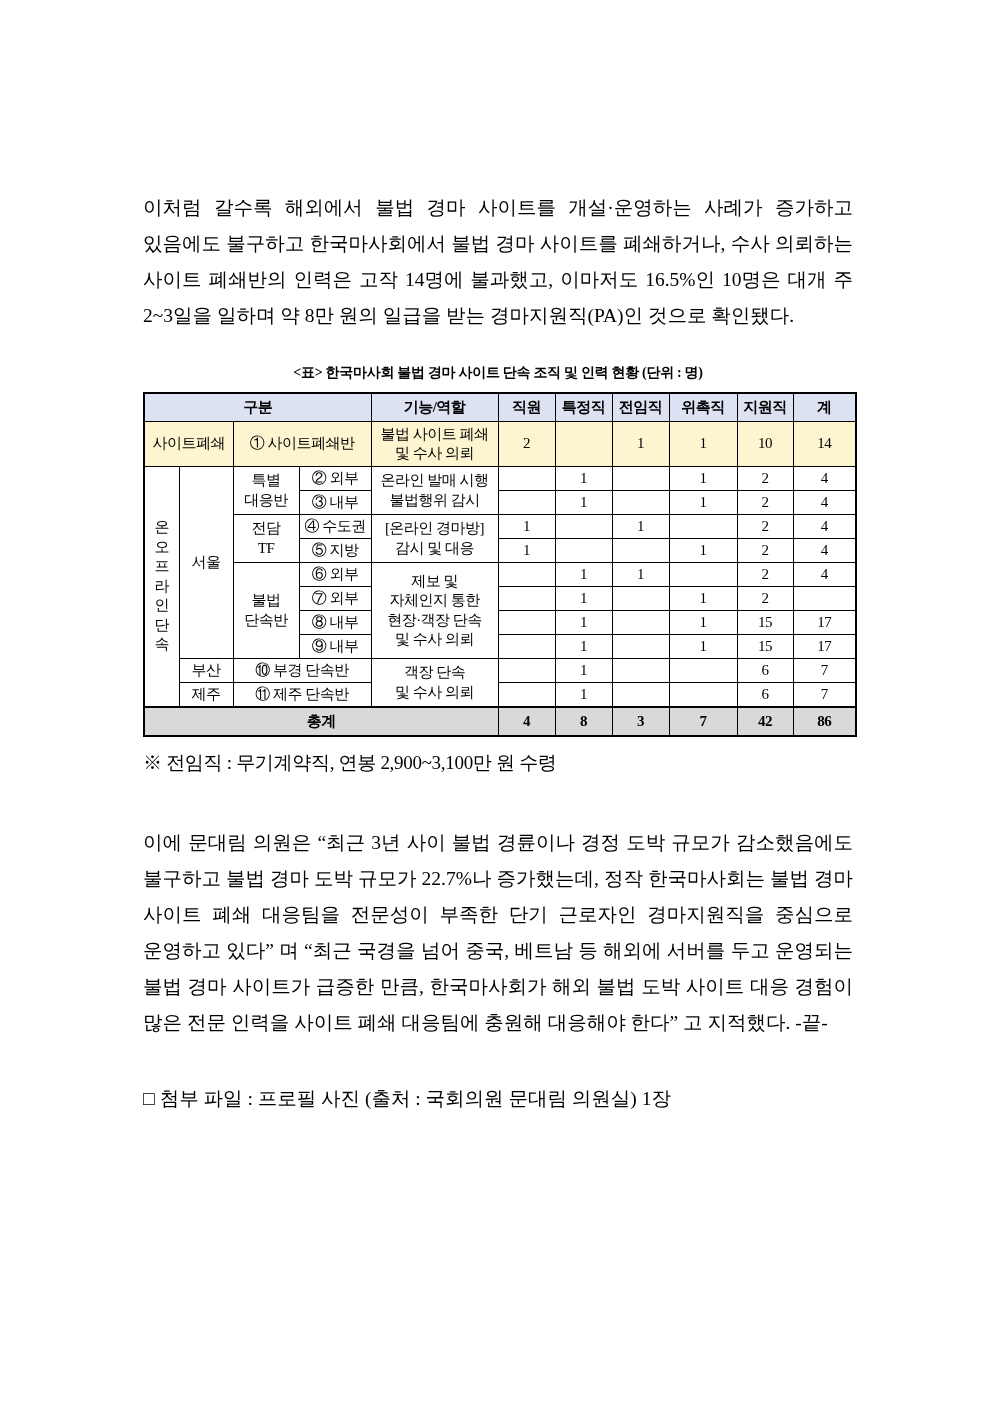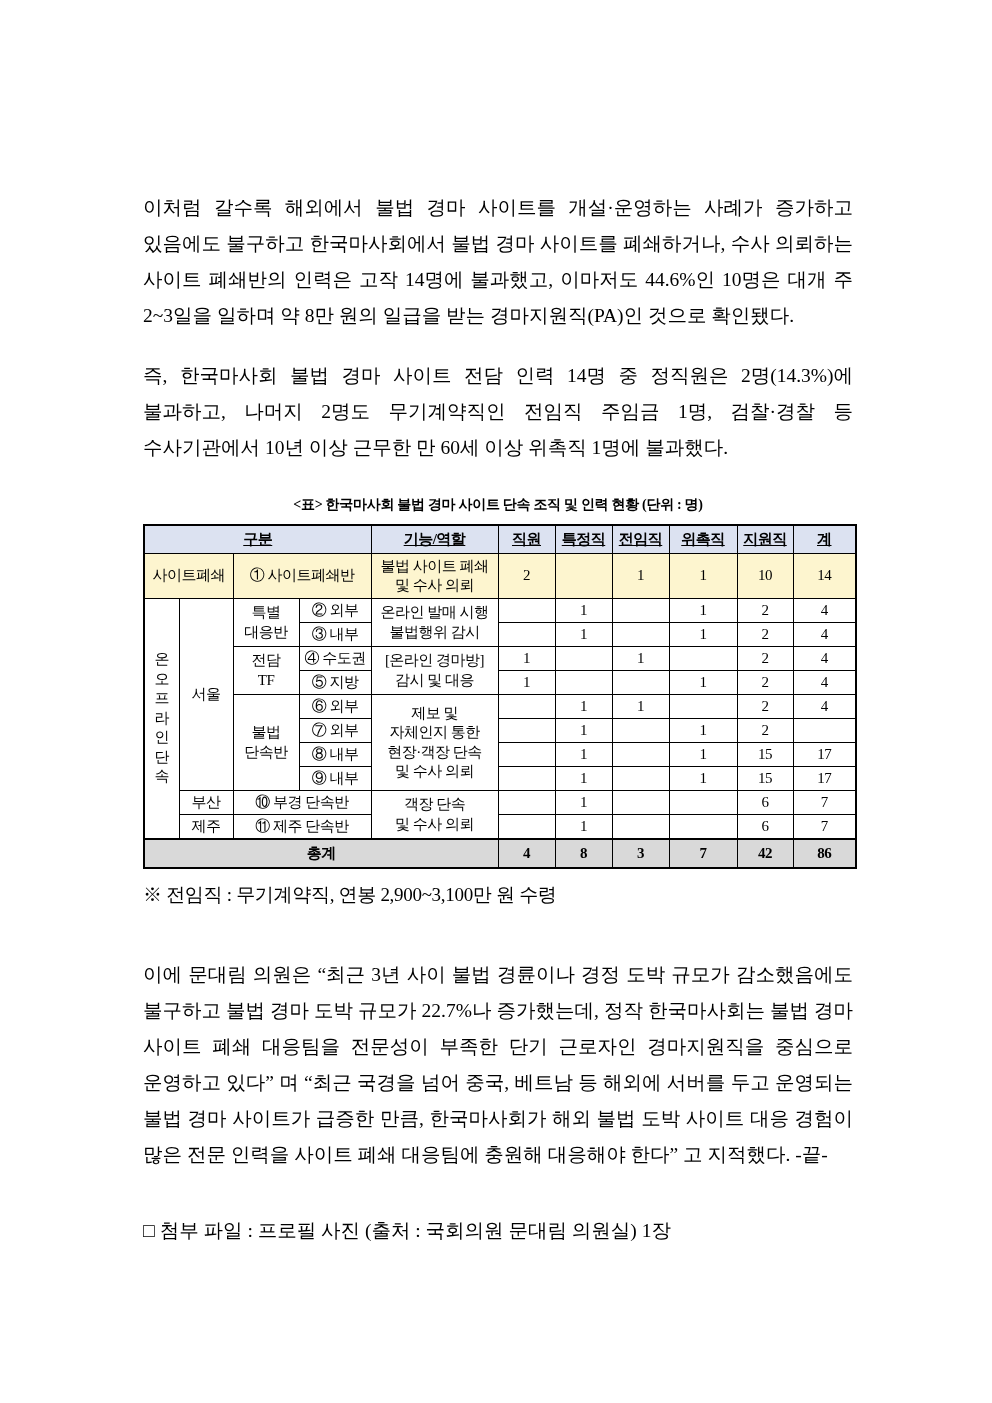--- a/index.html
+++ b/index.html
@@ -45,21 +45,20 @@
     padding: 1px 2px;
     white-space: pre-line;
     line-height: 1.3;
     overflow: hidden;
     letter-spacing: -0.5px;
   }
   tr.hdr td {
     background: #dce2f1;
     font-weight: bold;
     height: 25px;
-    text-decoration: underline;
   }
   tr.site td {
     background: #fdf5cf;
     height: 42px;
   }
   tr.body-row td { height: 21px; }
   tr.total td {
     background: #d9d9d9;
     font-weight: bold;
     height: 25px;
@@ -83,23 +82,22 @@
     margin-top: 44px;
     font-size: 19.5px;
     word-break: keep-all;
   }
 </style>
 </head>
 <body>
 
 <div class="content">
 
-  <p class="body-text">이처럼 갈수록 해외에서 불법 경마 사이트를 개설·운영하는 사례가 증가하고 있음에도 불구하고 한국마사회에서 불법 경마 사이트를 폐쇄하거나, 수사 의뢰하는 사이트 폐쇄반의 인력은 고작 14명에 불과했고, 이마저도 44.6%인 10명은 대개 주 2~3일을 일하며 약 8만 원의 일급을 받는 경마지원직(PA)인 것으로 확인됐다.</p>
-
-  <p class="body-text">즉, 한국마사회 불법 경마 사이트 전담 인력 14명 중 정직원은 2명(14.3%)에 불과하고, 나머지 2명도 무기계약직인 전임직 주임금 1명, 검찰·경찰 등 수사기관에서 10년 이상 근무한 만 60세 이상 위촉직 1명에 불과했다.</p>
+  <p class="body-text">이처럼 갈수록 해외에서 불법 경마 사이트를 개설·운영하는 사례가 증가하고 있음에도 불구하고 한국마사회에서 불법 경마 사이트를 폐쇄하거나, 수사 의뢰하는 사이트 폐쇄반의 인력은 고작 14명에 불과했고, 이마저도 16.5%인 10명은 대개 주 2~3일을 일하며 약 8만 원의 일급을 받는 경마지원직(PA)인 것으로 확인됐다.</p>
+
 
   <div class="tbl-title">&lt;표&gt; 한국마사회 불법 경마 사이트 단속 조직 및 인력 현황 (단위 : 명)</div>
 
   <table class="personnel">
     <colgroup>
       <col style="width:35px">
         <col style="width:54px">
         <col style="width:66px">
         <col style="width:72px">
       <col style="width:127px">

